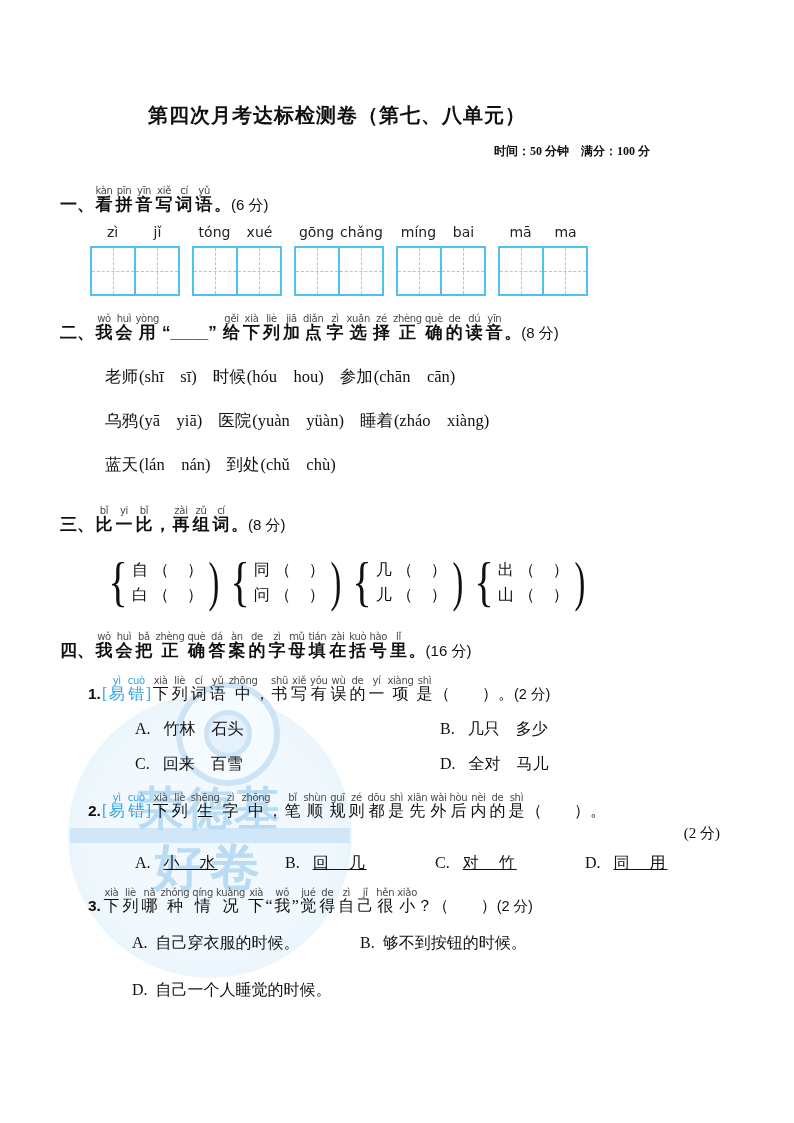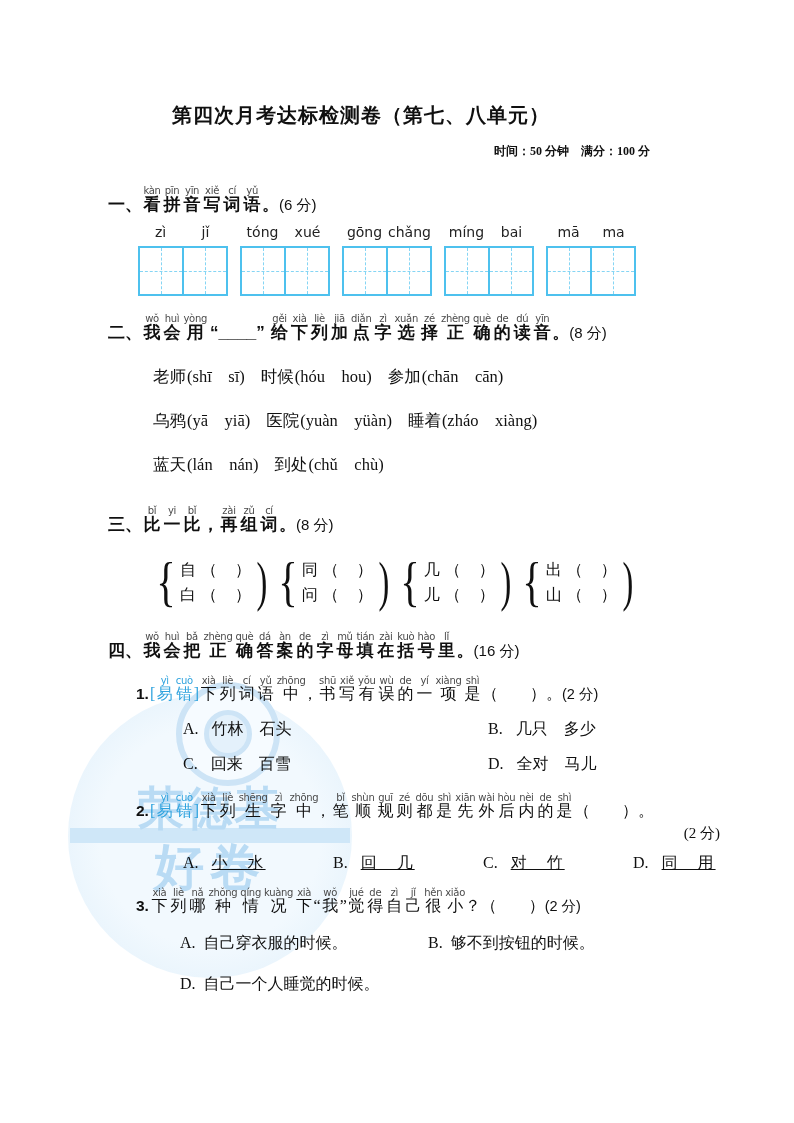--- a/index.html
+++ b/index.html
@@ -1,18 +1,18 @@
 <!DOCTYPE html>
 <html><head>
 <meta charset="utf-8">
 <style>
   html,body{margin:0;padding:0;background:#fff;}
   .page{position:relative;width:794px;height:1123px;background:#ffffff;overflow:hidden;
         font-family:"Liberation Serif",serif;color:#101010;}
-  .content{position:relative;z-index:1;padding:0 64px 0 108px;}
+  .content{position:relative;z-index:1;padding:0 64px 0 60px;}
 
   
   .watermark{position:absolute;left:68px;top:682px;width:284px;height:302px;z-index:0;}
   .wm-circle{position:absolute;left:0;top:12px;width:284px;height:284px;border-radius:50%;
              background:radial-gradient(circle,#f2f9fe 55%,#ddeefa 100%);}
   .wm-band{position:absolute;left:2px;top:146px;width:280px;height:15px;background:#cfe7f8;}
   .wm-head{position:absolute;left:108px;top:0;width:92px;height:92px;border:6px solid #cde4f6;
            border-radius:50%;background:#f6fbff;}
   .wm-eye{position:absolute;left:136px;top:28px;width:38px;height:38px;border:5px solid #cde4f6;
           border-radius:50%;background:#e4f1fb;}
@@ -77,21 +77,21 @@
   .tag rt{color:#2fa3de;}
   .score-line{margin-top:2px;text-align:right;padding-right:10px;font-size:15px;}
 
   .option{font-size:16px;white-space:nowrap;}
   .opt-label{margin-right:13px;}
   .opts-grid2{margin:14px 0 0 75px;display:grid;grid-template-columns:305px 1fr;row-gap:14px;}
   .opts-row{margin:10px 0 0 75px;display:flex;}
   .opts-row .option{width:150px;}
   .opts-row .option:last-child{width:auto;}
   .opts-row .opt-text{letter-spacing:2px;text-decoration:underline;}
-  .opts-grid2w{margin:16px 0 0 72px;display:grid;grid-template-columns:228px 1fr;row-gap:26px;gap:20px;}
+  .opts-grid2w{margin:16px 0 0 72px;display:grid;grid-template-columns:228px 1fr;row-gap:26px;}
   .opts-grid2w .opt-label{margin-right:8px;}
 </style>
 </head>
 <body>
 
 <div class="page">
 
   <div class="watermark">
     <div class="wm-circle"></div>
     <div class="wm-head"></div>

